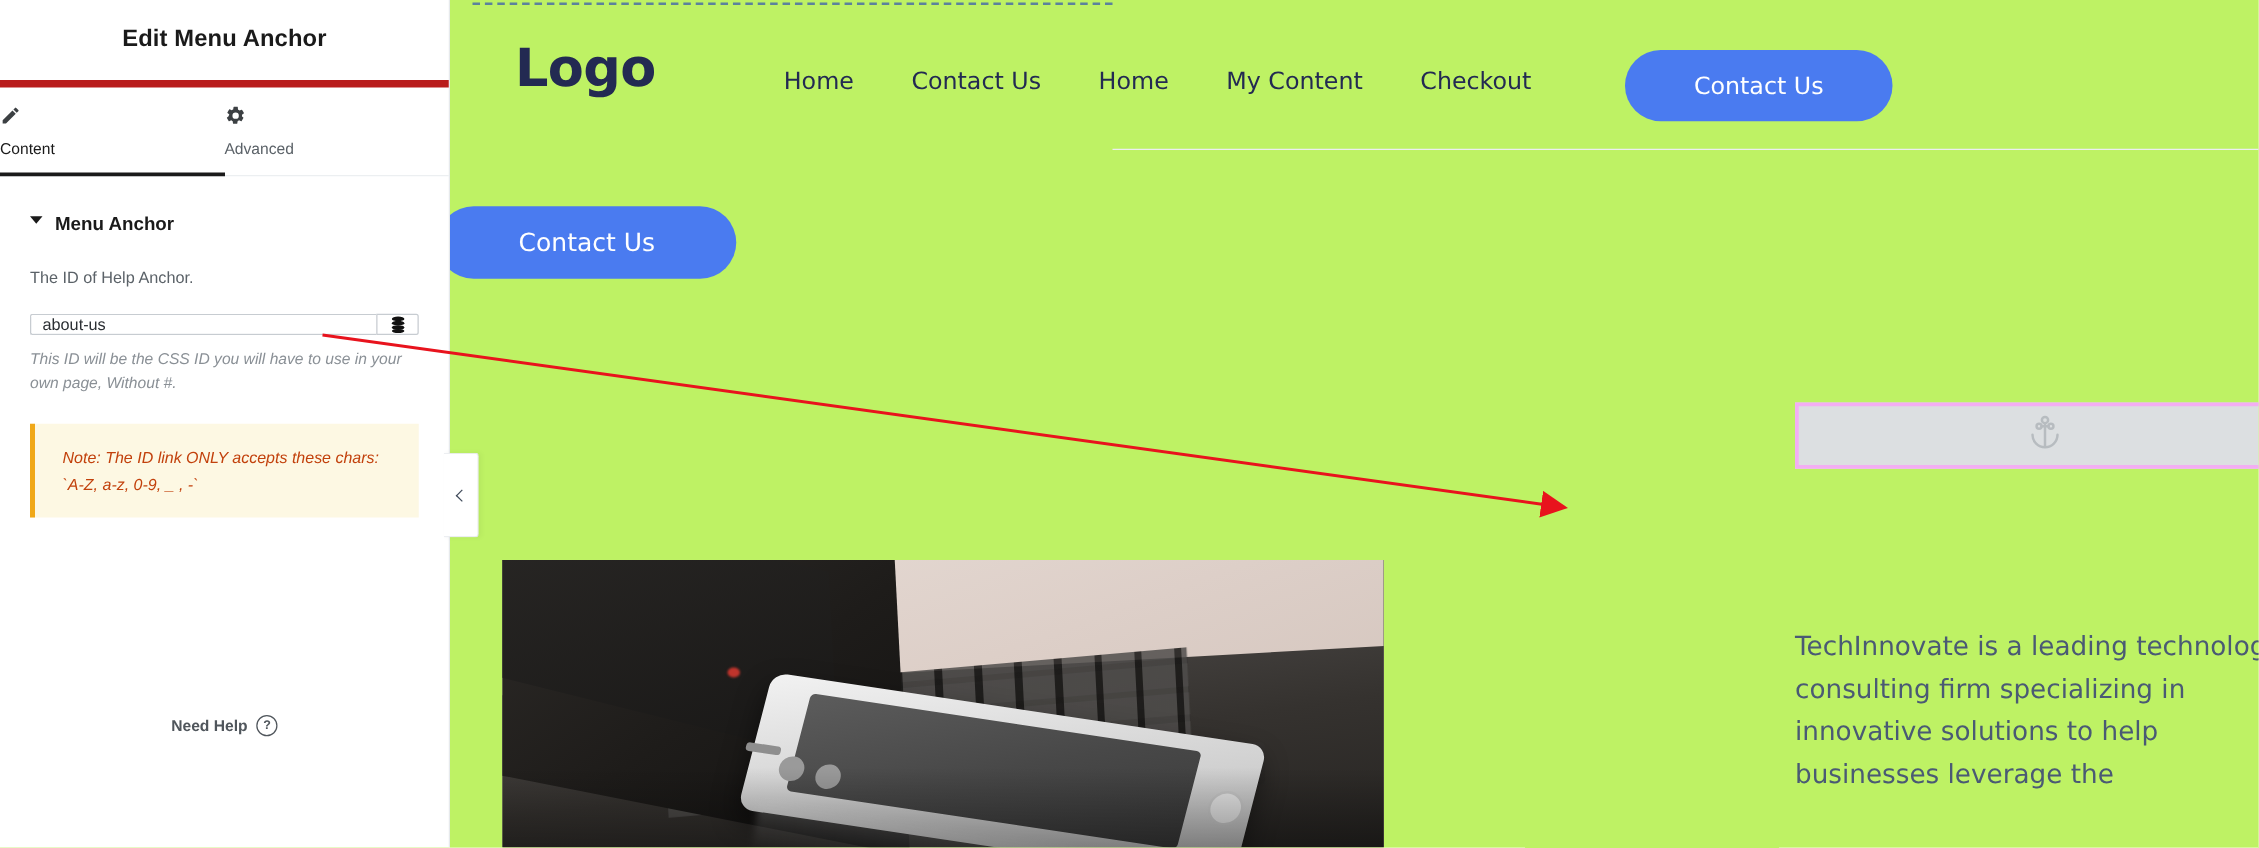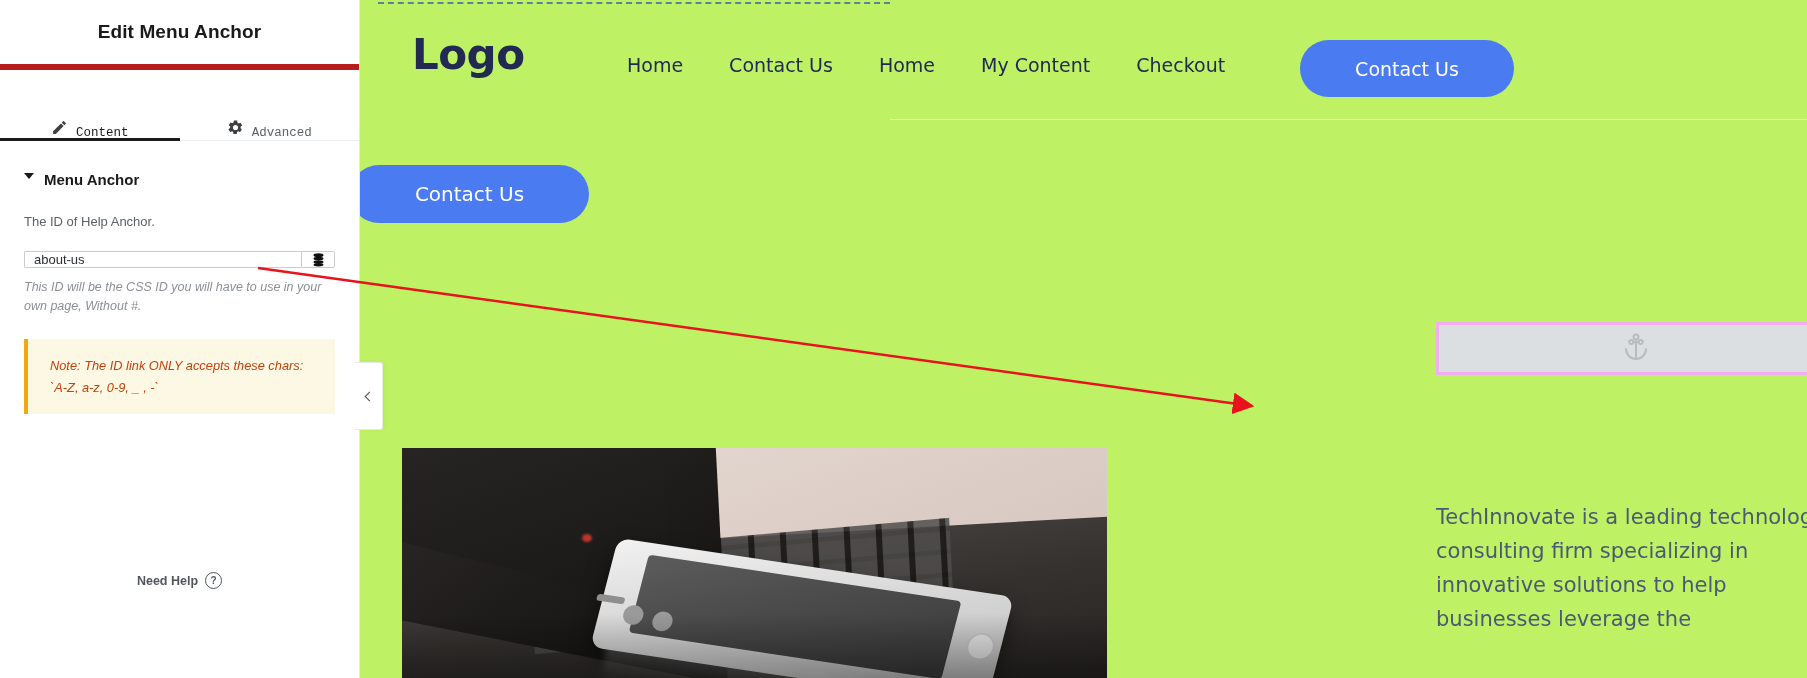--- a/index.html
+++ b/index.html
@@ -19,22 +19,22 @@
     box-sizing:border-box;
   }
   .panel-title{
     height:64px;line-height:64px;text-align:center;
     font-size:19px;font-weight:bold;color:#1a1a1a;
     border-bottom:6px solid #b91c1c;
     letter-spacing:.1px;
   }
   .tabs{display:flex;height:70px;border-bottom:1px solid #eceff1;position:relative;}
   .tab{
-    flex:1;display:flex;flex-direction:row;align-items:flex-end;justify-content:center;
-    gap:8px;cursor:pointer;position:relative;font-family:Liberation Mono, monospace;
+    flex:1;display:flex;flex-direction:column;align-items:flex-start;justify-content:center;
+    gap:8px;cursor:pointer;position:relative;
   }
   .tab .tico{font-size:17px;line-height:1;color:#3c4043;}
   .tab .tlabel{font-size:12.5px;color:#5b6268;}
   .tab.active .tico{color:#1a1a1a;}
   .tab.active .tlabel{color:#1a1a1a;}
   .tab.active:after{
     content:"";position:absolute;left:0;right:0;bottom:-1px;height:3px;background:#1a1a1a;
   }
   .section-head{
     margin:30px 0 0 0;padding:0 24px;display:flex;align-items:flex-start;gap:10px;cursor:pointer;

